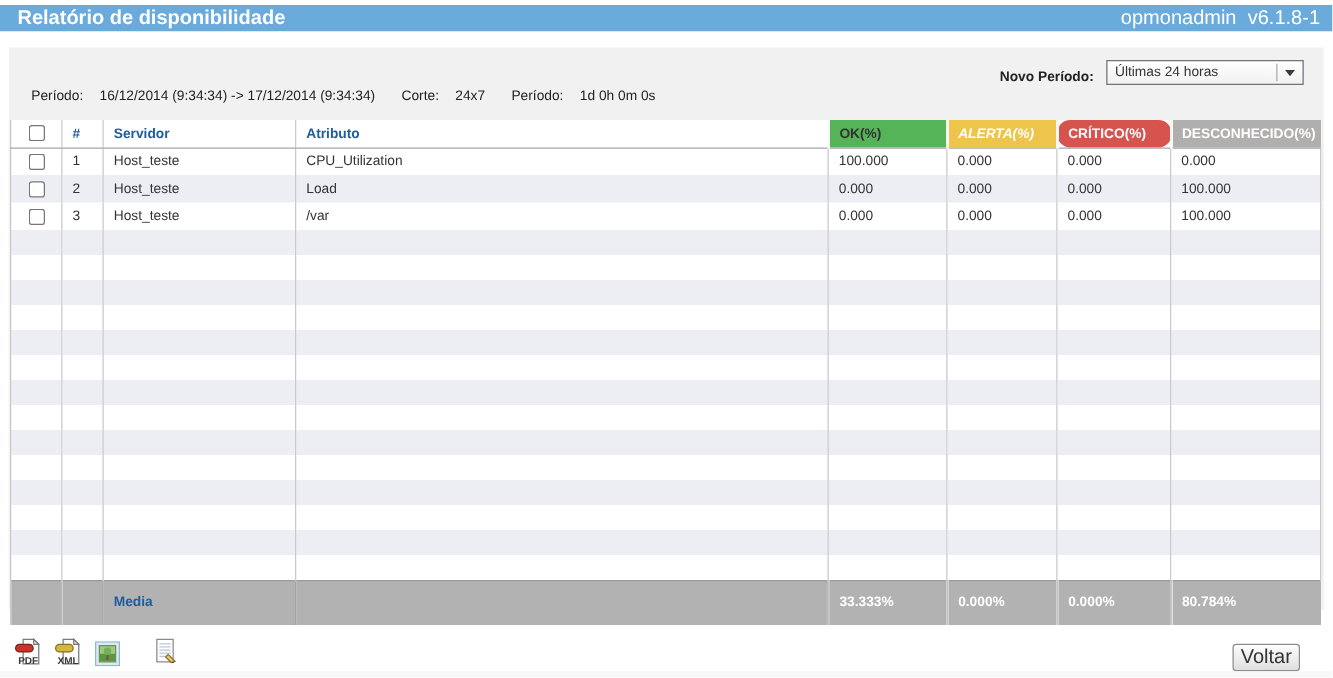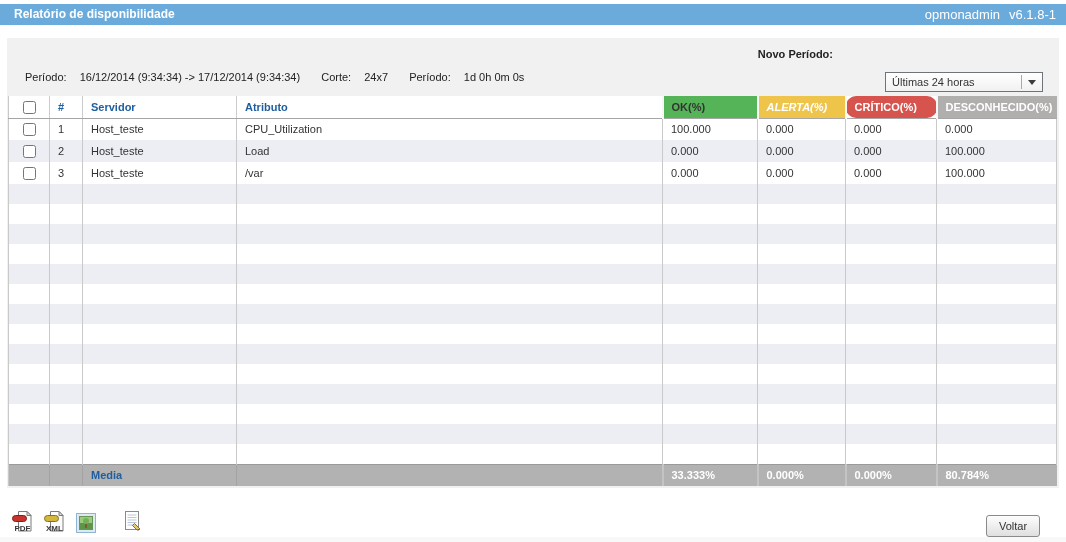--- a/index.html
+++ b/index.html
@@ -9,35 +9,35 @@
     background: #ffffff; overflow: hidden;
     font-family: "Liberation Sans", sans-serif; font-size: 11px; color: #333;
   }
   
   .titlebar {
     position: absolute; top: 4px; left: 0; width: 1066px; height: 21px;
     background: var(--header-bar, #6aabdc);
   }
   .titlebar .title {
     position: absolute; left: 14px; top: 0; line-height: 21px;
-    font-size: 12px; font-weight: bold; color: #fff;
+    font-size: 16px; font-weight: bold; color: #fff;
   }
   .titlebar .right-info {
     position: absolute; right: 10px; top: 0; line-height: 21px;
-    font-size: 13px; color: #fff;
+    font-size: 16px; color: #fff;
   }
   .titlebar .right-info .ver { margin-left: 9px; }
   
   .panel {
     position: absolute; left: 7px; top: 38px; width: 1052px; height: 450px;
     background: #f1f1f1;
   }
   .new-period {
     position: absolute; top: 10px; right: 16px; height: 20px;
-    display: flex; align-items: flex-start; gap: 42px;
+    display: flex; align-items: flex-end;
   }
   .np-label { font-weight: bold; color: #222; margin-right: 10px; }
   .np-select {
     width: 158px; height: 20px; border: 1px solid #6f737a;
     background: linear-gradient(#ffffff, #f1f1f1);
     display: flex; align-items: center; cursor: default; margin-top: 24px;
   }
   .np-value { flex: 1; padding-left: 6px; color: #333; }
   .np-divider { width: 1px; height: 14px; background: #a9a9a9; }
   .np-arrow-box { width: 20px; display: flex; align-items: center; justify-content: center; }
@@ -70,36 +70,36 @@
   .report-table thead th.h-unk   { background: var(--unknown, #b1aeae); color: #fff; }
   .report-table td { border-right: 1px solid #c9c9c9; color: #333; }
   .report-table td.col-check, .report-table th.col-check {
     text-align: center; padding: 0; border-left: 1px solid #c9c9c9;
   }
   .report-table tbody tr.alt td { background: #eceef4; }
   .report-table tbody tr.filler td { height: 20px; }
   .report-table input[type="checkbox"] { width: 13px; height: 13px; margin: 0; vertical-align: middle; }
   .report-table tfoot td {
     background: var(--media-row, #b2b2b2); color: #fff; font-weight: bold;
-    border-top: 1px solid #9a9a9a; border-right: 1px solid #a3a3a3; height: 22px;
+    border-top: 1px solid #9a9a9a; border-right: 1px solid #a3a3a3; height: 36px;
   }
   .report-table tfoot td.col-server { color: var(--link-blue, #1e5d9e); }
   .report-table tfoot td.f-status { border-right: none; border-left: 2px solid #c4c4c4; }
   
   .export-icons {
     position: absolute; left: 12px; top: 510px;
     display: flex; align-items: flex-end; text-align: right;
   }
   .export-icons .icon-btn { margin-right: 9px; cursor: pointer; display: inline-block; }
   .export-icons .icon-btn.gap { margin-left: 17px; }
   .back-button {
     position: absolute; top: 515px; right: 26px; width: 54px; height: 22px;
     background: linear-gradient(#fdfdfd, #dfdfdf);
     border: 1px solid #8a8a8a; border-radius: 3px;
-    font-size: 11px; color: #333; text-align: center; line-height: 20px; cursor: pointer;
+    font-size: 16px; color: #333; text-align: center; line-height: 20px; cursor: pointer;
   }
   .bottom-strip {
     position: absolute; left: 0; bottom: 0; width: 1066px; height: 5px; background: #f8f8f8;
   }
 </style>
 </head>
 <body>
 
 <div class="titlebar">
   <span class="title">Relatório de disponibilidade</span>

